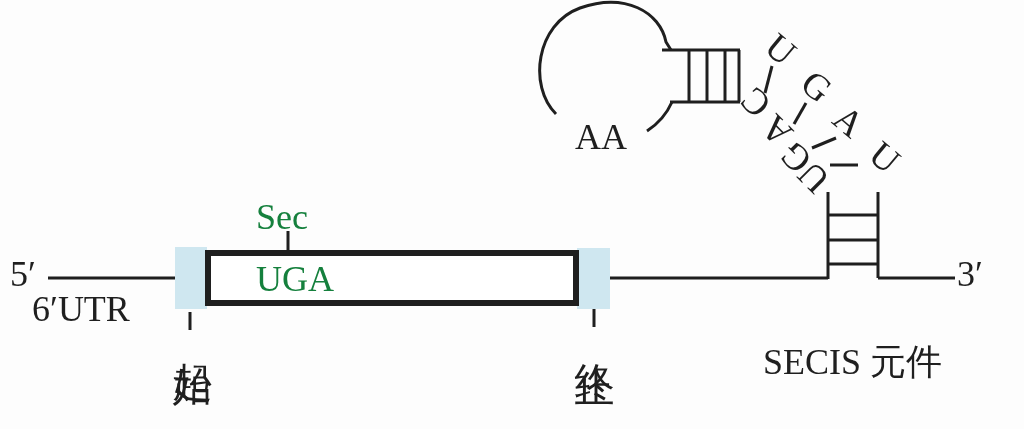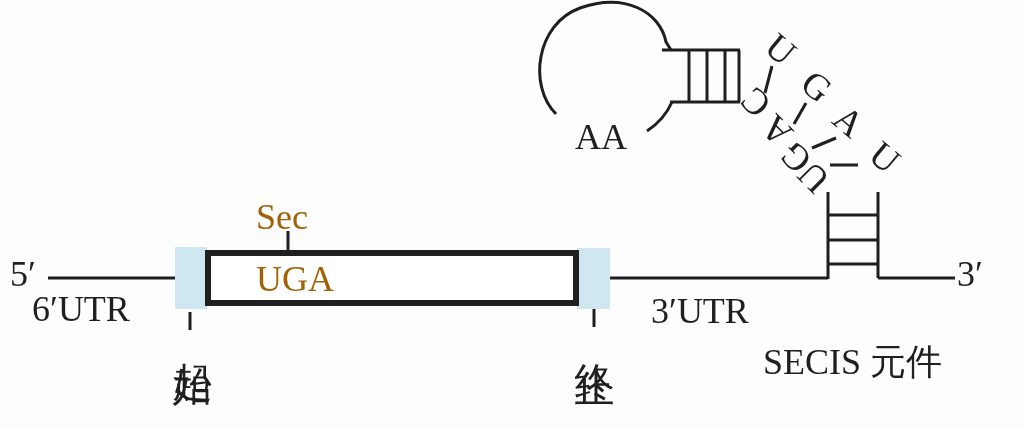--- a/index.html
+++ b/index.html
@@ -12,21 +12,21 @@
     font-family: "Liberation Serif", "DejaVu Serif", serif;
   }
   .canvas svg { position: absolute; left: 0; top: 0; }
   .lbl {
     position: absolute;
     color: #1f1f1f;
     line-height: 1;
     white-space: nowrap;
     font-size: 36px;
   }
-  .blue { color: #a16207; }
+  .blue { color: #15803d; }
   .vert {
     writing-mode: vertical-rl;
     text-orientation: upright;
     letter-spacing: 5px;
     font-size: 40px;
   }
   .nt {
     position: absolute;
     width: 30px;
     height: 34px;
@@ -88,21 +88,20 @@
   <div class="lbl" style="left:32px; top:291px;">6′UTR</div>
 
   <div class="lbl blue" style="left:256px; top:199px;">Sec</div>
 
   <div class="lbl blue" style="left:256px; top:261px;">UGA</div>
 
   <div class="lbl vert" style="left:172px; top:331px;">起始</div>
 
   <div class="lbl vert" style="left:574px; top:331px;">终止</div>
 
-  <div class="lbl" style="left:651px; top:293px;">3′UTR</div>
 
   <div class="lbl" style="left:957px; top:256px;">3′</div>
 
   <div class="lbl" style="left:763px; top:344px;">SECIS 元件</div>
 
   <div class="lbl" style="left:575px; top:119px;">AA</div>
 
   <div class="nt rot40" style="left:766px; top:32px;">U</div>
   <div class="nt rot40" style="left:802px; top:69px;">G</div>
   <div class="nt rot40" style="left:834px; top:104px;">A</div>

